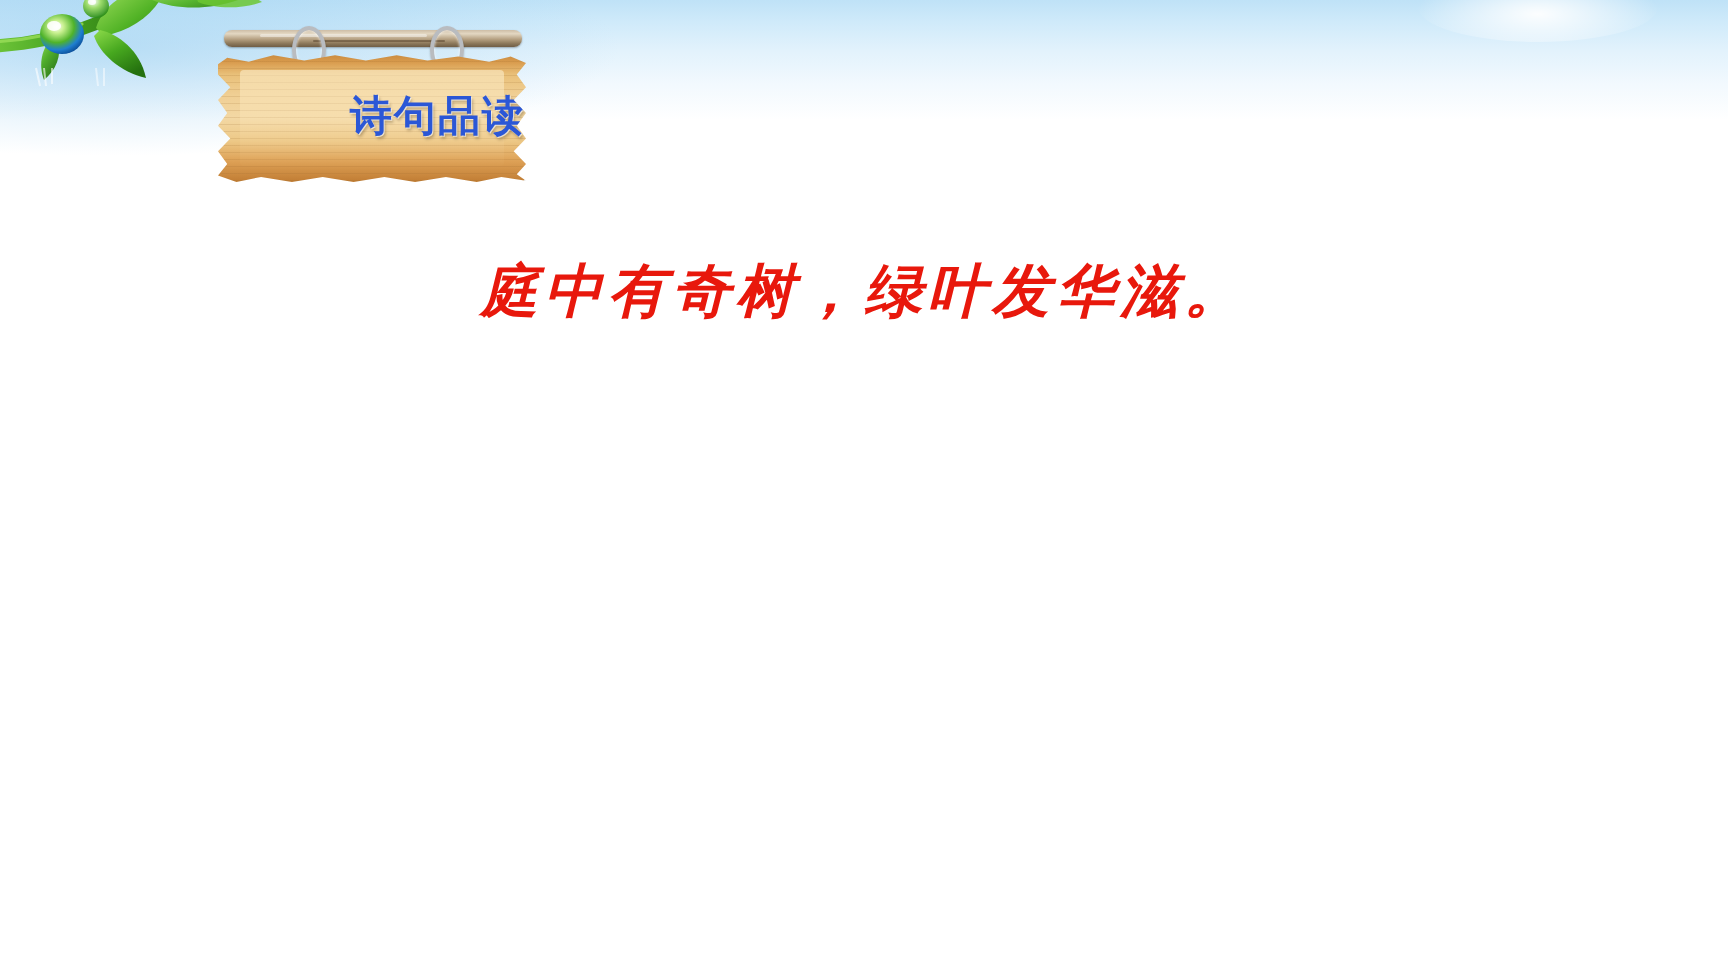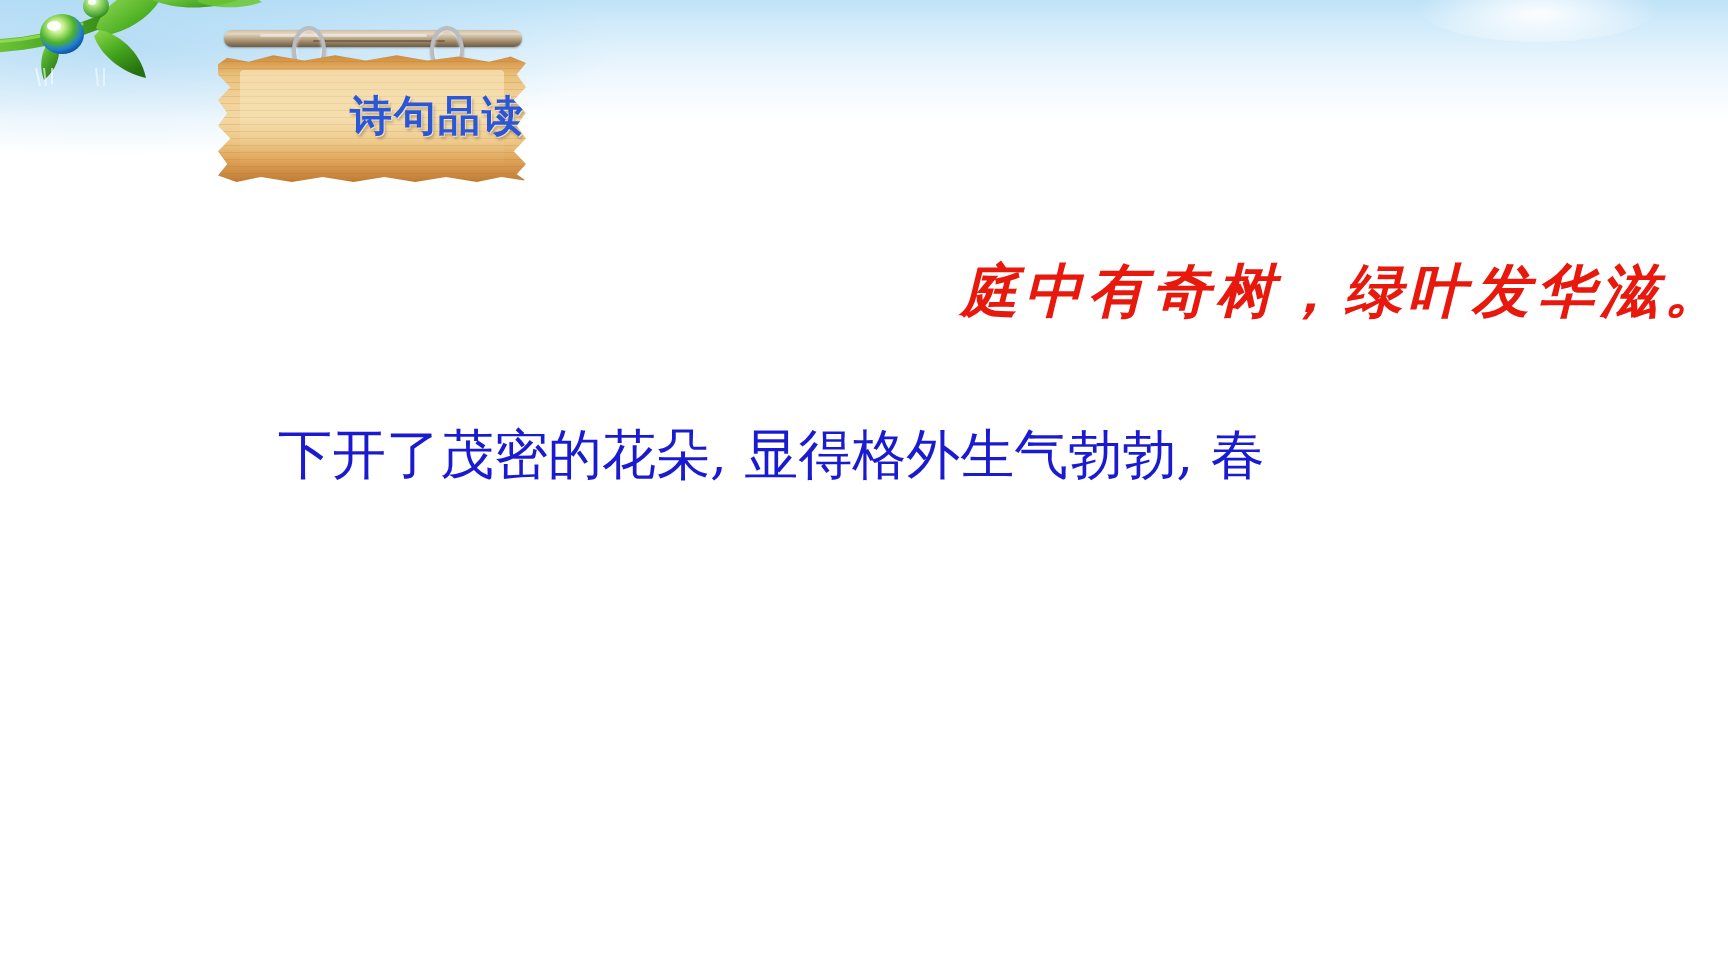--- a/index.html
+++ b/index.html
@@ -139,21 +139,21 @@
     text-shadow:
        1px 1px 0 rgba(255,255,255,0.65),
        2px 3px 3px rgba(60,40,10,0.30);
   }
 
   
   .poem-line {
     position: absolute;
     left: 0; right: 0;
     top: 253px;
-    text-align: right;
+    text-align: center;
     font-family: "DejaVu Serif", "Liberation Serif", serif;
     font-size: 58px;
     font-weight: 700;
     font-style: italic;
     color: #e8180c;
     letter-spacing: 6px;
     white-space: nowrap;
   }
 
   
@@ -239,14 +239,13 @@
   <div class="ring r2"></div>
   <div class="board">
     <div class="board-inner"></div>
     <div class="board-label">诗句品读</div>
   </div>
 </div>
 
 <div class="poem-line">庭中有奇树，绿叶发华滋。</div>
 
 <div class="explanation">
-  <span class="ln">下开了茂密的花朵, 显得格外生气勃勃, 春</span>
 </div>
 
 </body></html>

